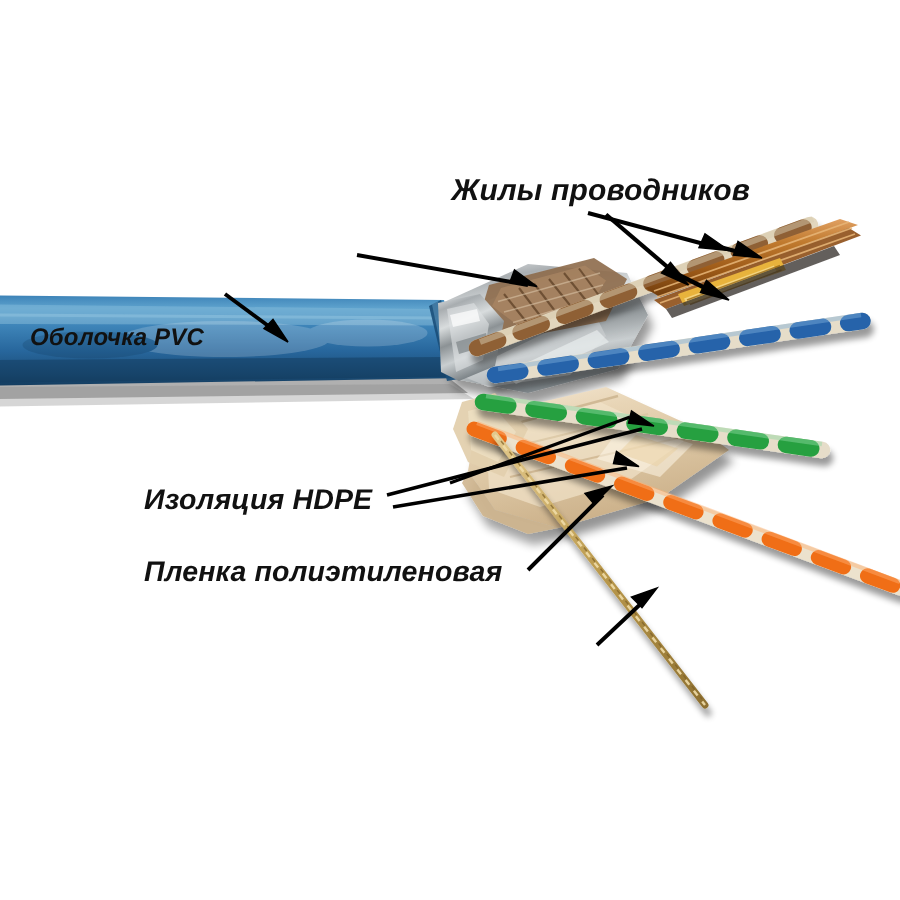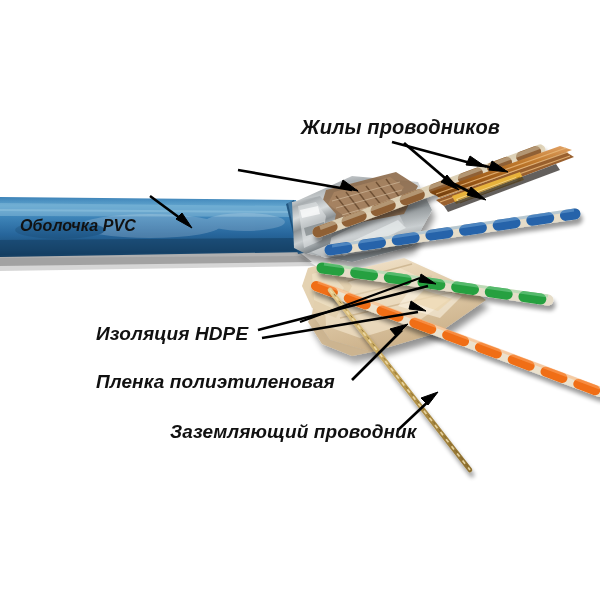--- a/index.html
+++ b/index.html
@@ -301,15 +301,14 @@
 
   <div class="label" id="lbl-pvc">Оболочка PVC</div>
 
 
   <div class="label" id="lbl-hdpe">Изоляция HDPE</div>
 
   <div class="label" id="lbl-cores">Жилы проводников</div>
 
   <div class="label" id="lbl-film">Пленка полиэтиленовая</div>
 
-  <div class="label" id="lbl-ground">Заземляющий проводник</div>
 
 </div>
 
 </body></html>

